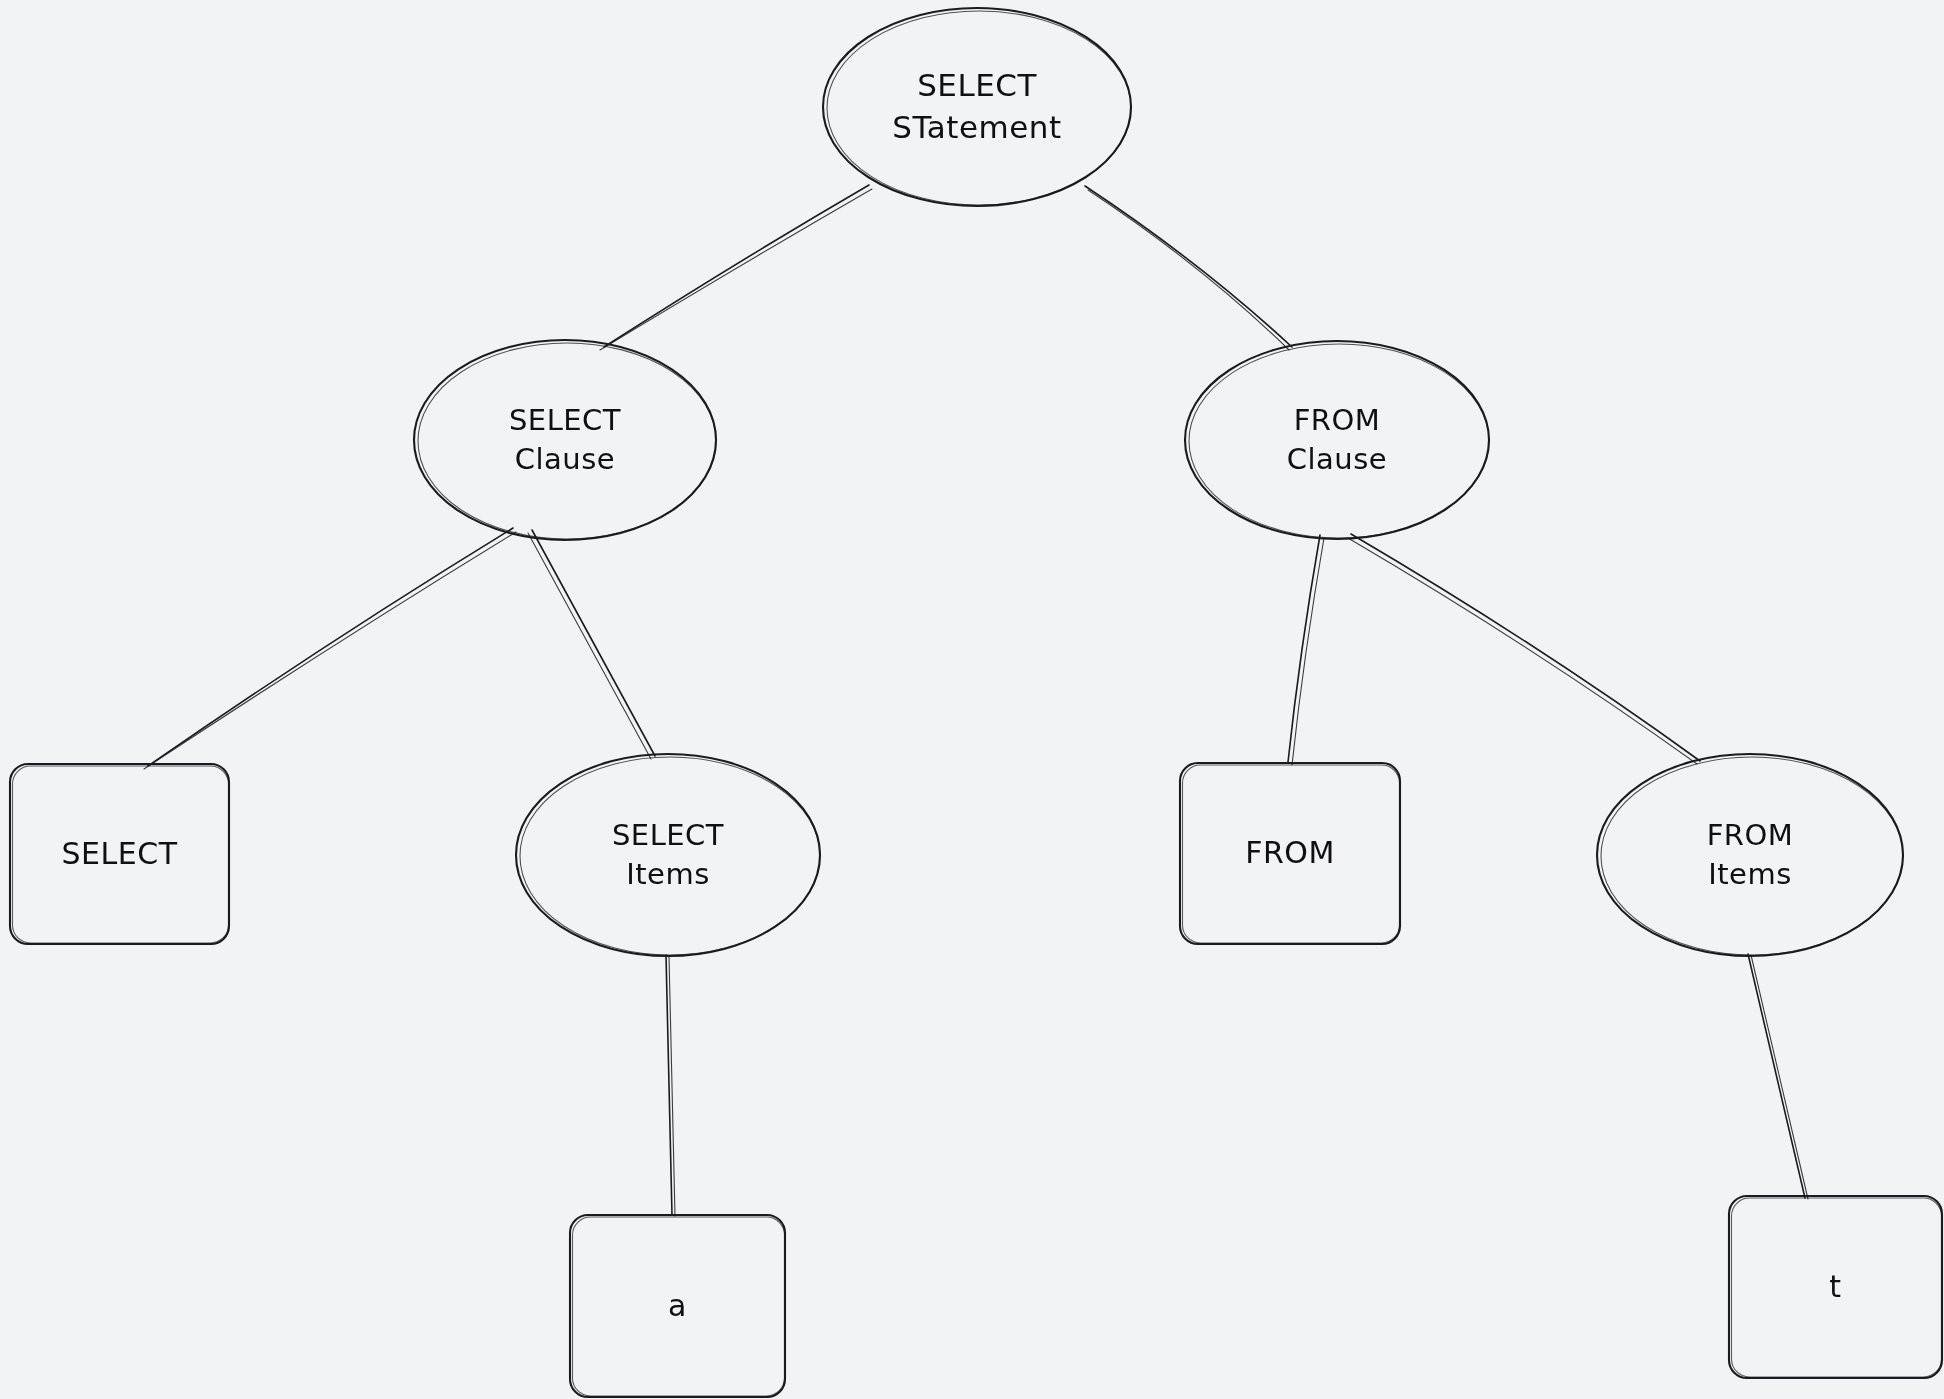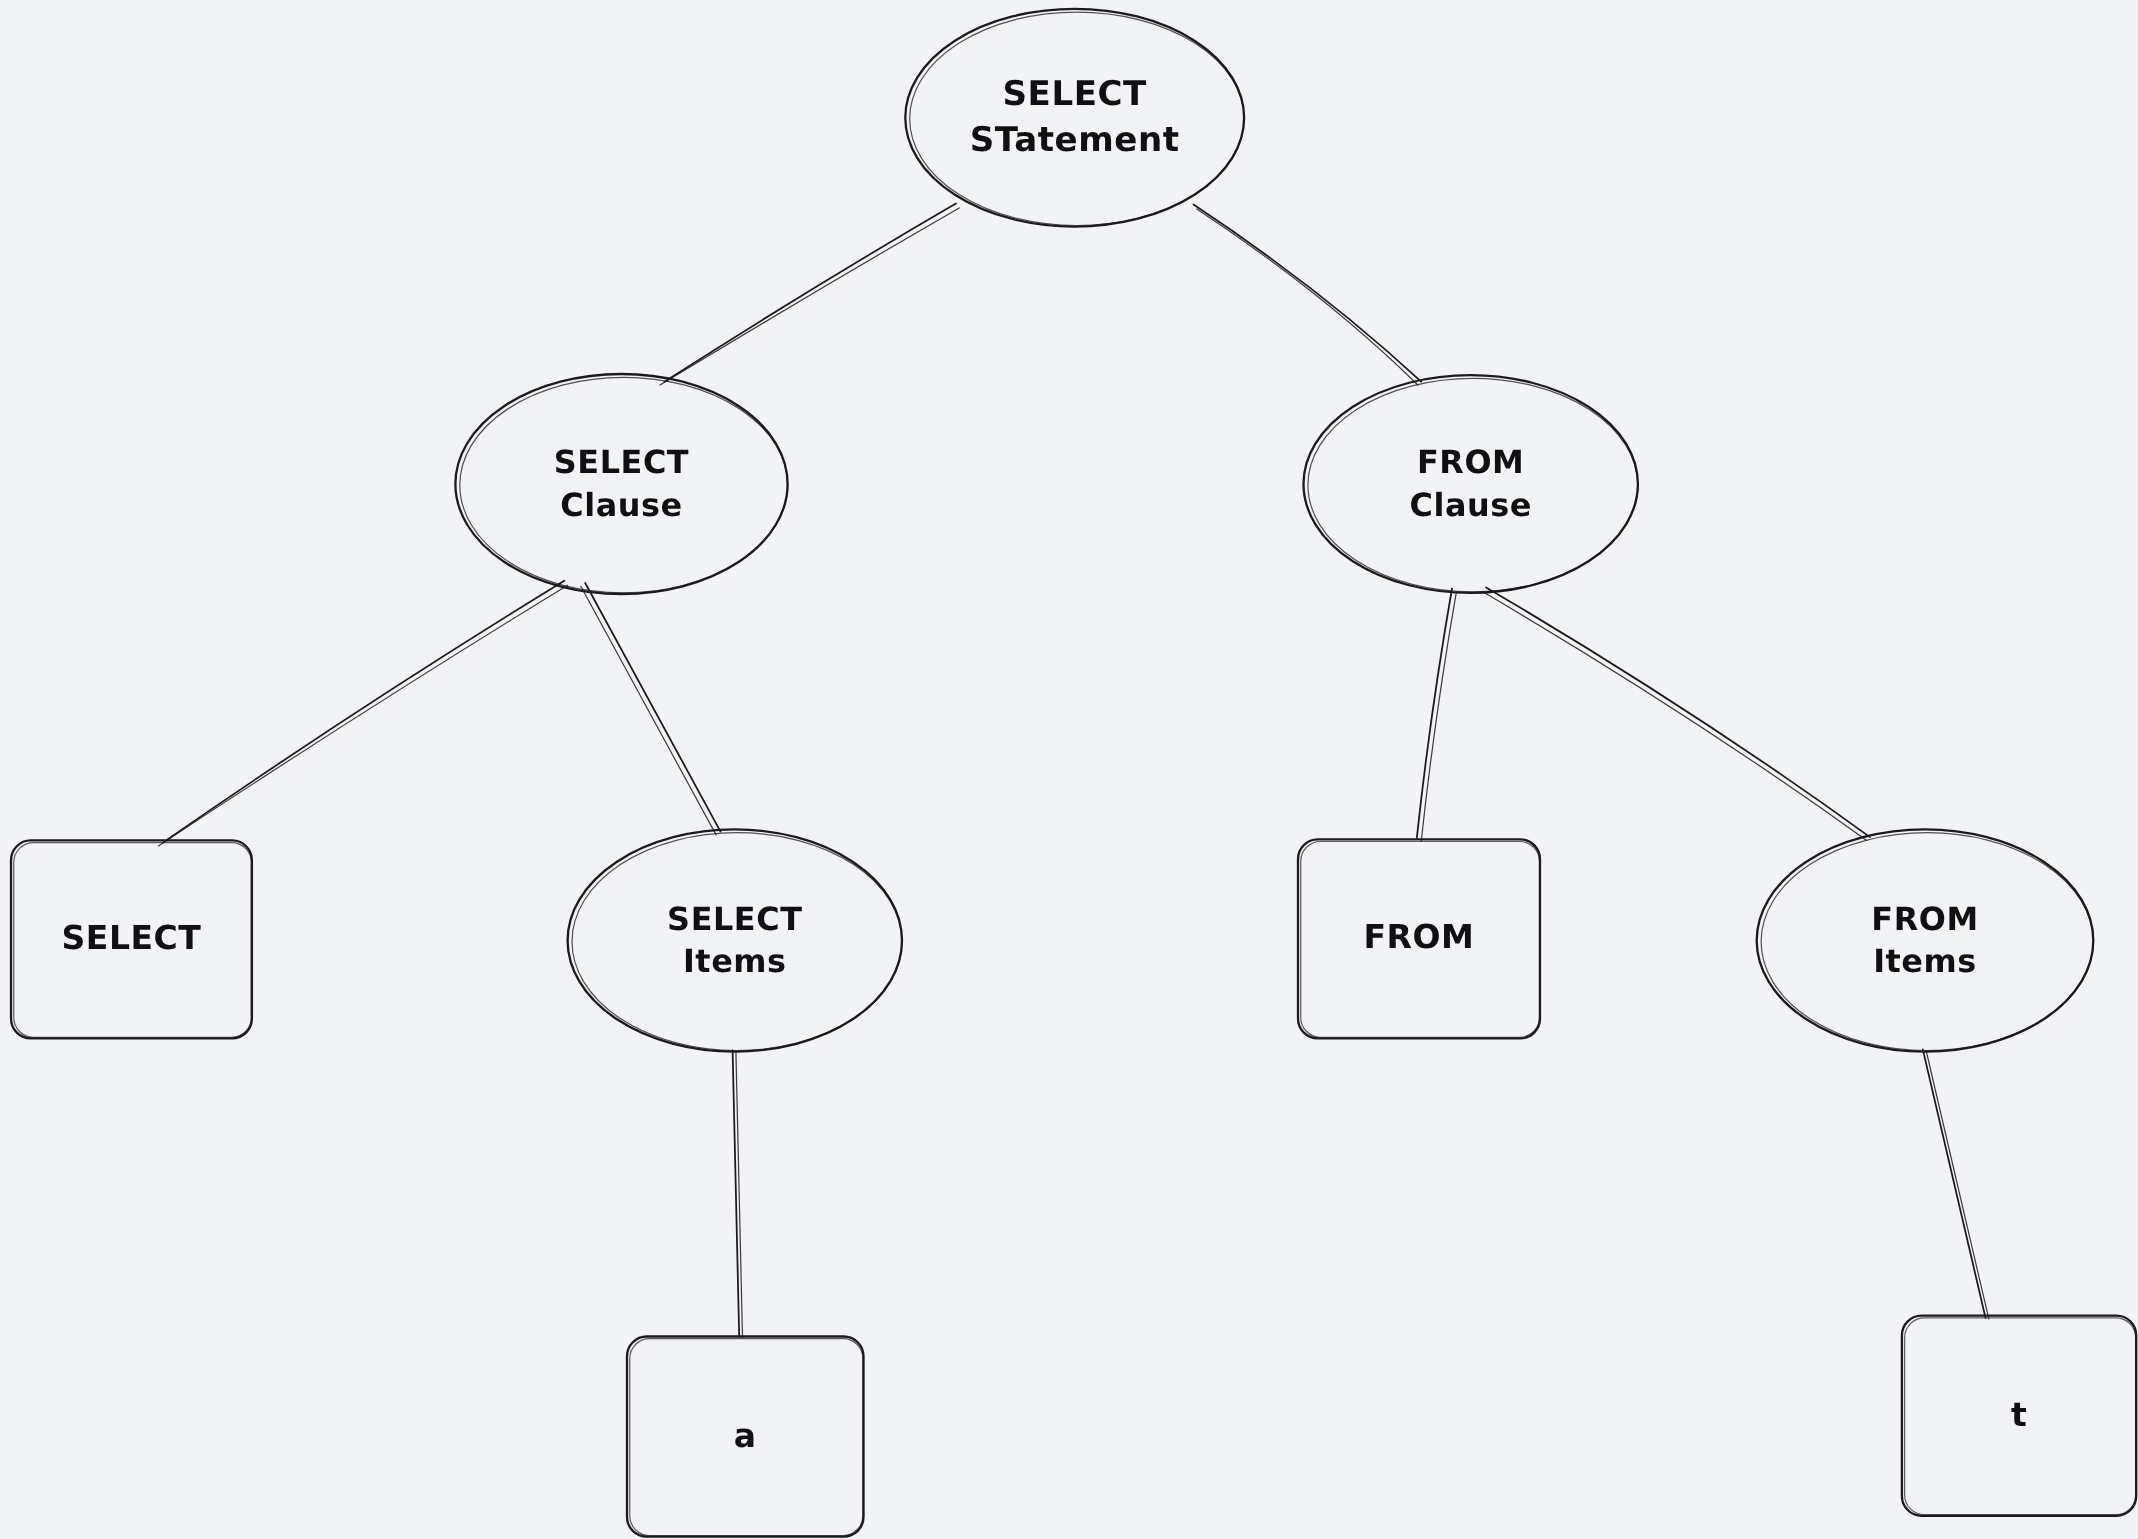--- a/index.html
+++ b/index.html
@@ -45,21 +45,21 @@
   }
   .node-label {
     position: absolute;
     display: flex;
     flex-direction: column;
     align-items: center;
     justify-content: center;
     text-align: center;
     color: #101013;
     font-family: "DejaVu Sans", sans-serif;
-    font-weight: 700;
+    font-weight: 400;
     letter-spacing: 0.5px;
     line-height: 1.35;
     pointer-events: none;
     white-space: nowrap;
   }
   .node-label .line-1,
   .node-label .line-2 {
     display: block;
   }
   .label-lg { font-size: 31px; }

